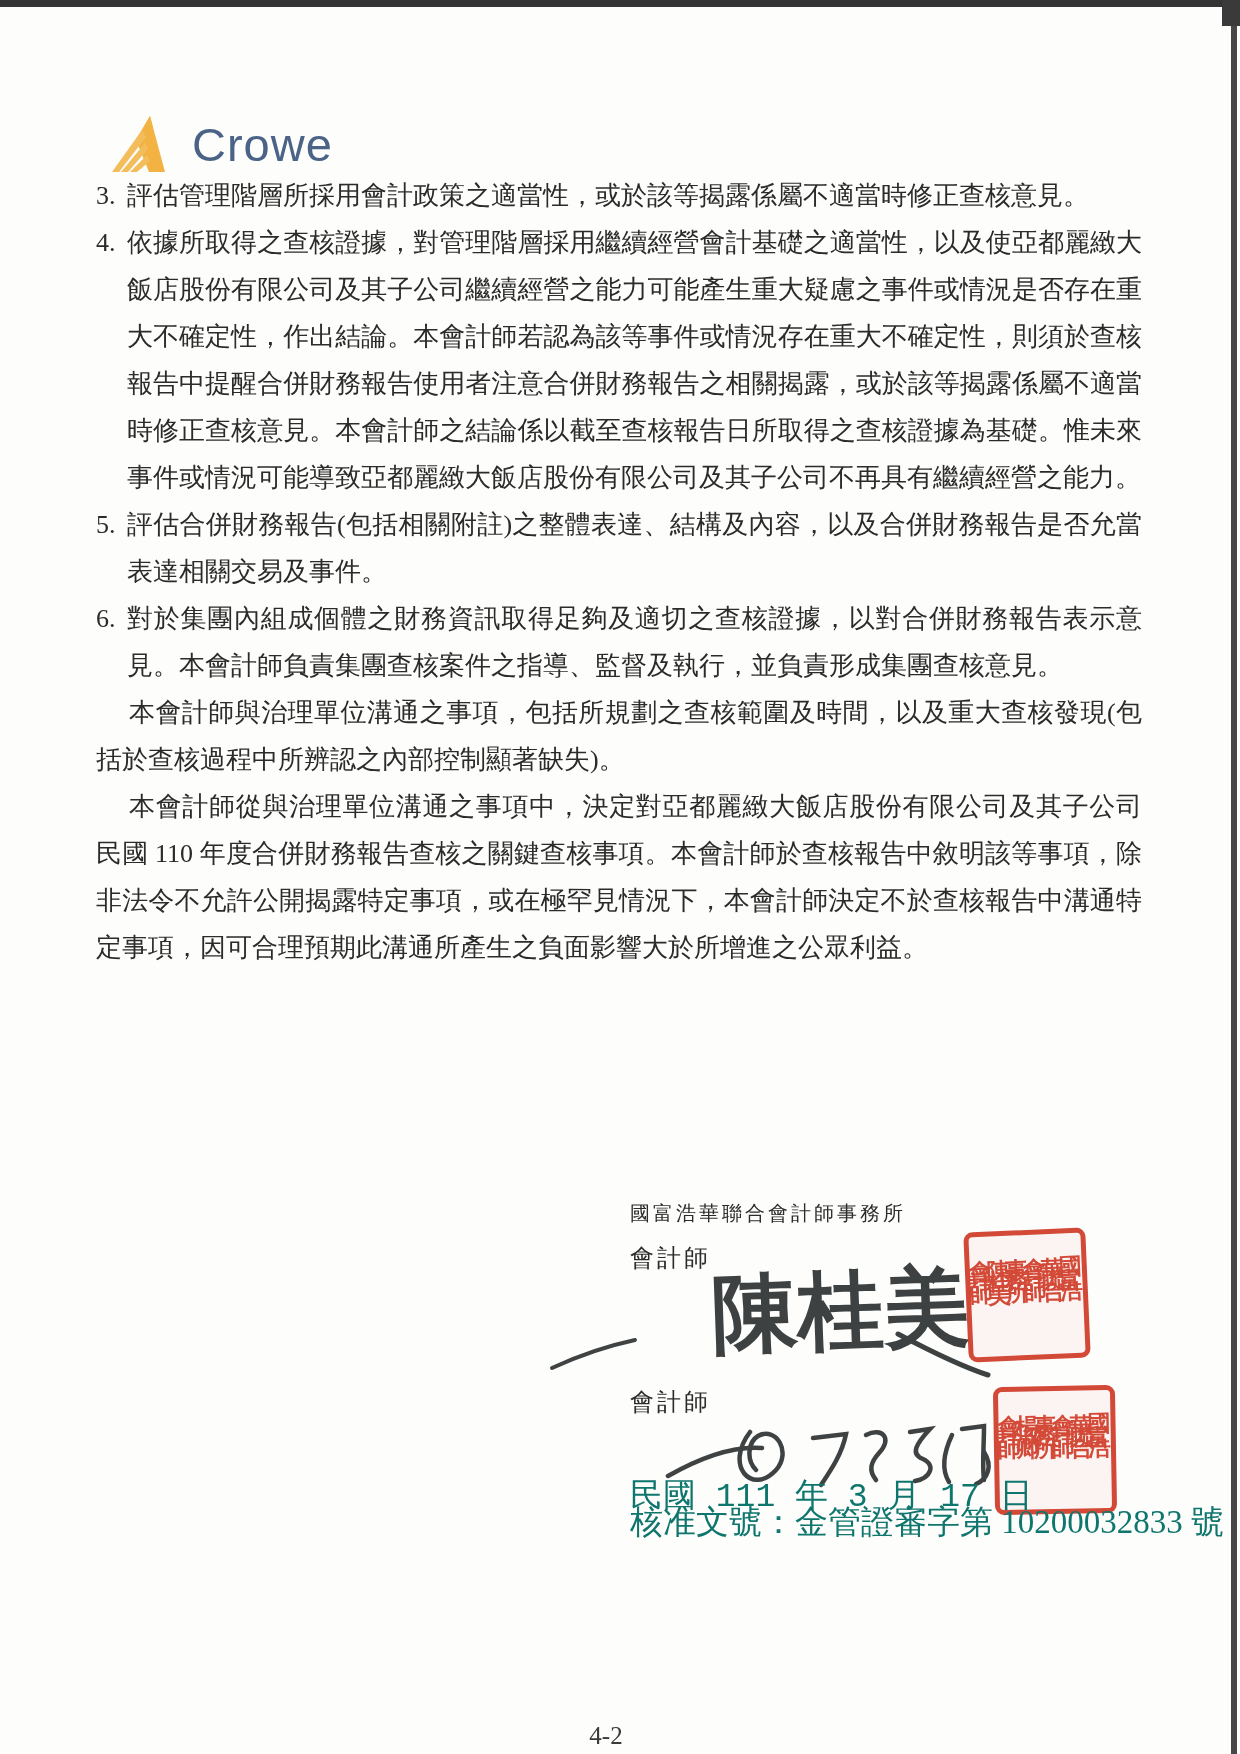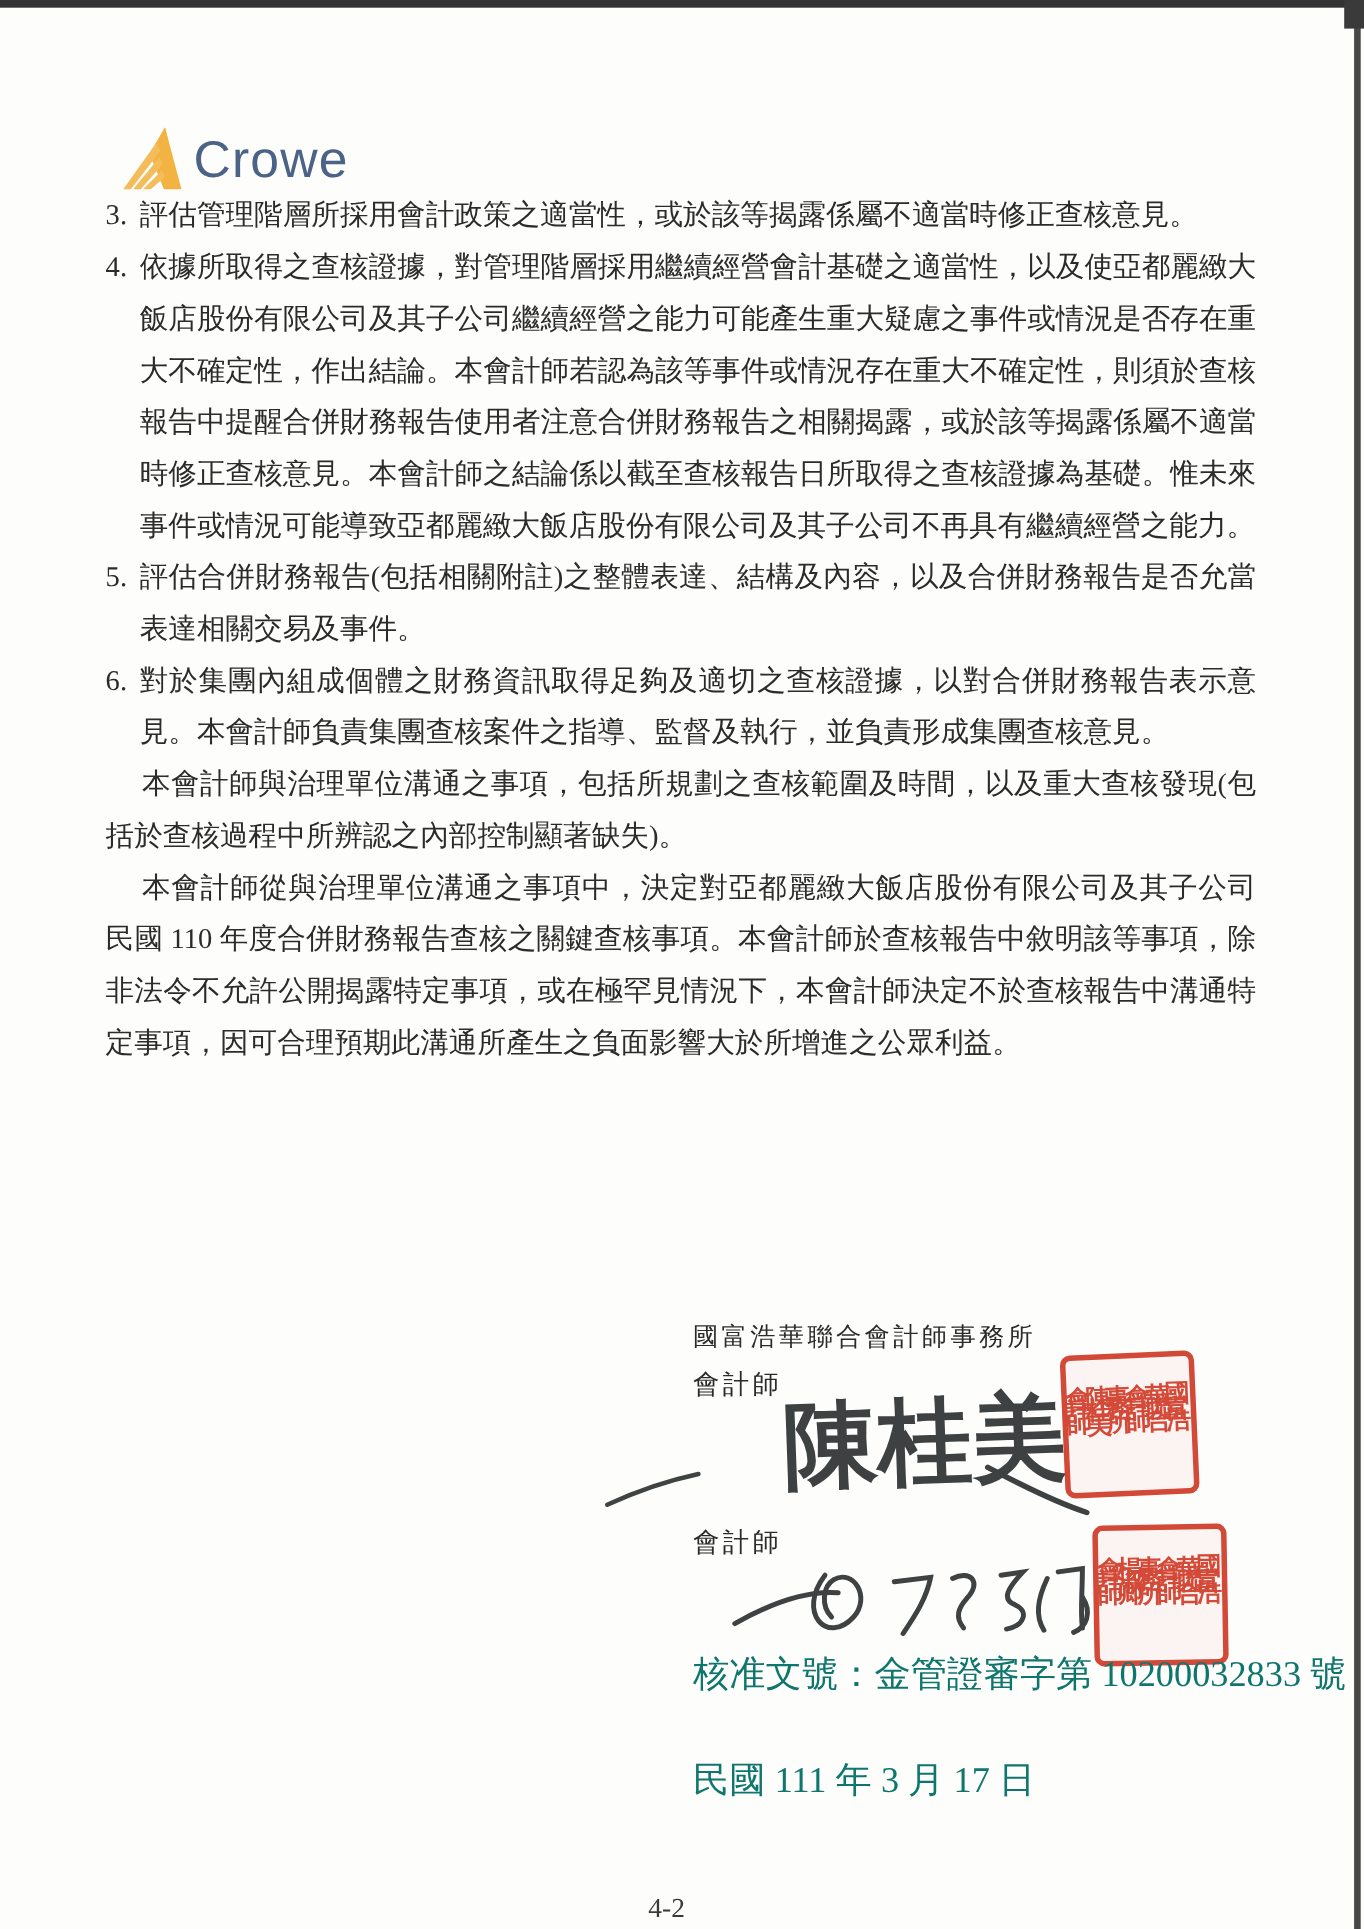--- a/index.html
+++ b/index.html
@@ -10,41 +10,41 @@
     font-family:"Liberation Serif","DejaVu Serif",serif;
     color:#2e2e2e;
     overflow:hidden;
   }
   
   .scan-edge-top{position:absolute;left:0;top:0;width:1240px;height:7px;background:#343434;}
   .scan-edge-right{position:absolute;left:1231px;top:0;width:6px;height:1754px;background:#474747;}
   .scan-corner{position:absolute;left:1222px;top:0;width:18px;height:26px;background:#3a3a3a;}
 
   
-  .logo{position:absolute;left:112px;top:114px;display:flex;align-items:center;gap:8px;}
+  .logo{position:absolute;left:112px;top:114px;display:flex;align-items:center;gap:24px;}
   .logo-icon{width:56px;height:62px;}
   .logo-word{
     font-family:"Liberation Sans","DejaVu Sans",sans-serif;
     font-size:47px;color:#4a6386;letter-spacing:1px;line-height:62px;
   }
 
   
   .body-text{
     position:absolute;left:96px;top:172px;width:1046px;
     font-size:26px;line-height:47px;text-align:justify;
     color:#2b2b2b;
   }
   .num-item{position:relative;padding-left:31px;}
   .num-item .num{position:absolute;left:0;top:0;}
   .para{text-indent:33px;}
 
   
   .firm-line{
     position:absolute;left:630px;top:1200px;
-    font-size:23px;letter-spacing:3px;color:#2b2b2b;
+    font-size:20px;letter-spacing:3px;color:#2b2b2b;
   }
   .cpa-label-1{position:absolute;left:630px;top:1242px;font-size:24px;letter-spacing:3px;color:#2b2b2b;}
   .cpa-label-2{position:absolute;left:630px;top:1386px;font-size:24px;letter-spacing:3px;color:#2b2b2b;}
   .sig-1{position:absolute;left:540px;top:1248px;width:460px;height:135px;}
   .sig-2{position:absolute;left:610px;top:1408px;width:400px;height:150px;}
 
   
   .seal{
     position:absolute;
     border:5px solid #cf3a28;border-radius:9px;
@@ -57,21 +57,21 @@
   .seal-2{left:994px;top:1386px;width:122px;height:128px;transform:rotate(-1deg);}
   .seal-col{
     writing-mode:vertical-rl;text-orientation:upright;
     font-size:23px;line-height:18px;letter-spacing:11px;
     font-weight:bold;white-space:nowrap;
   }
 
   
   .approval-line{position:absolute;left:630px;font-size:33px;color:#0f766e;}
   .approval-no{top:1500px;}
-  .approval-date{top:1596px;}
+  .approval-date{top:1473px;font-family:Liberation Mono, monospace;}
 
   
   .page-num{position:absolute;left:0;top:1690px;width:1212px;text-align:center;font-size:25px;color:#3a3a3a;margin-top:32px;}
 </style>
 </head>
 <body>
 
 <div class="scan-edge-top"></div>
 <div class="scan-edge-right"></div>
 <div class="scan-corner"></div>

